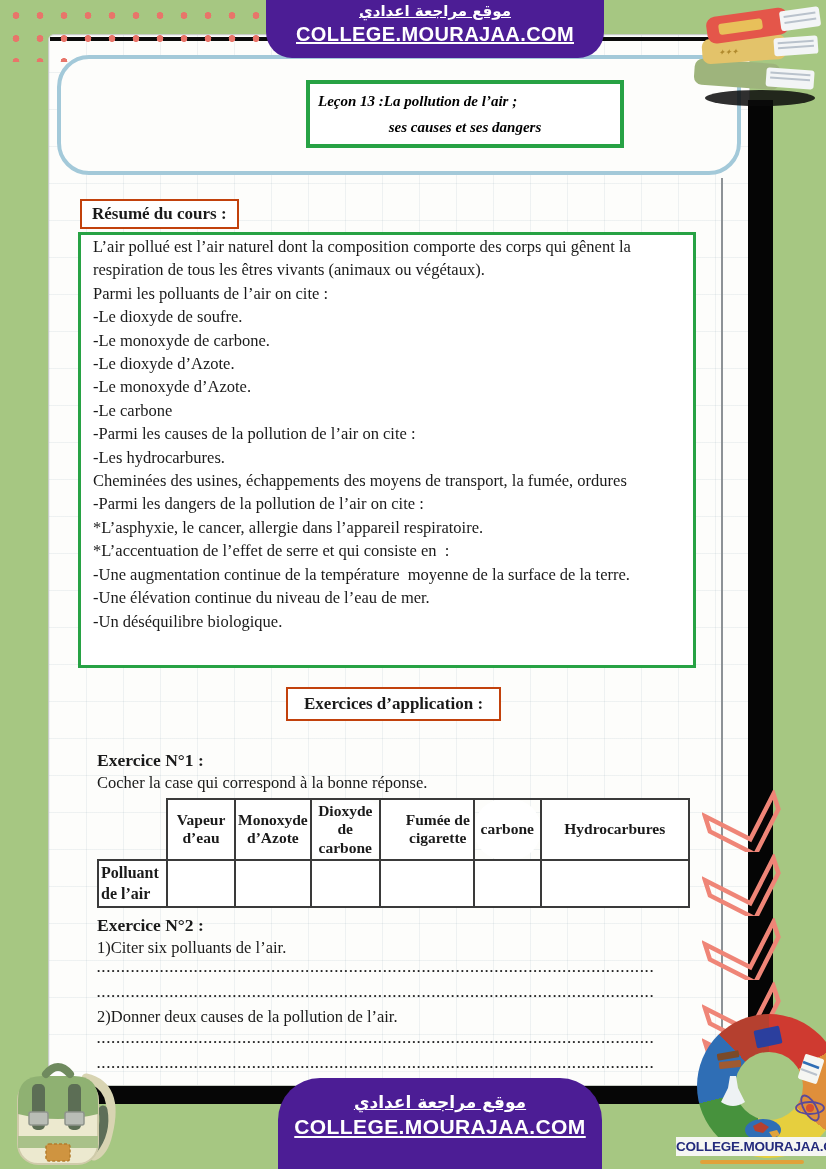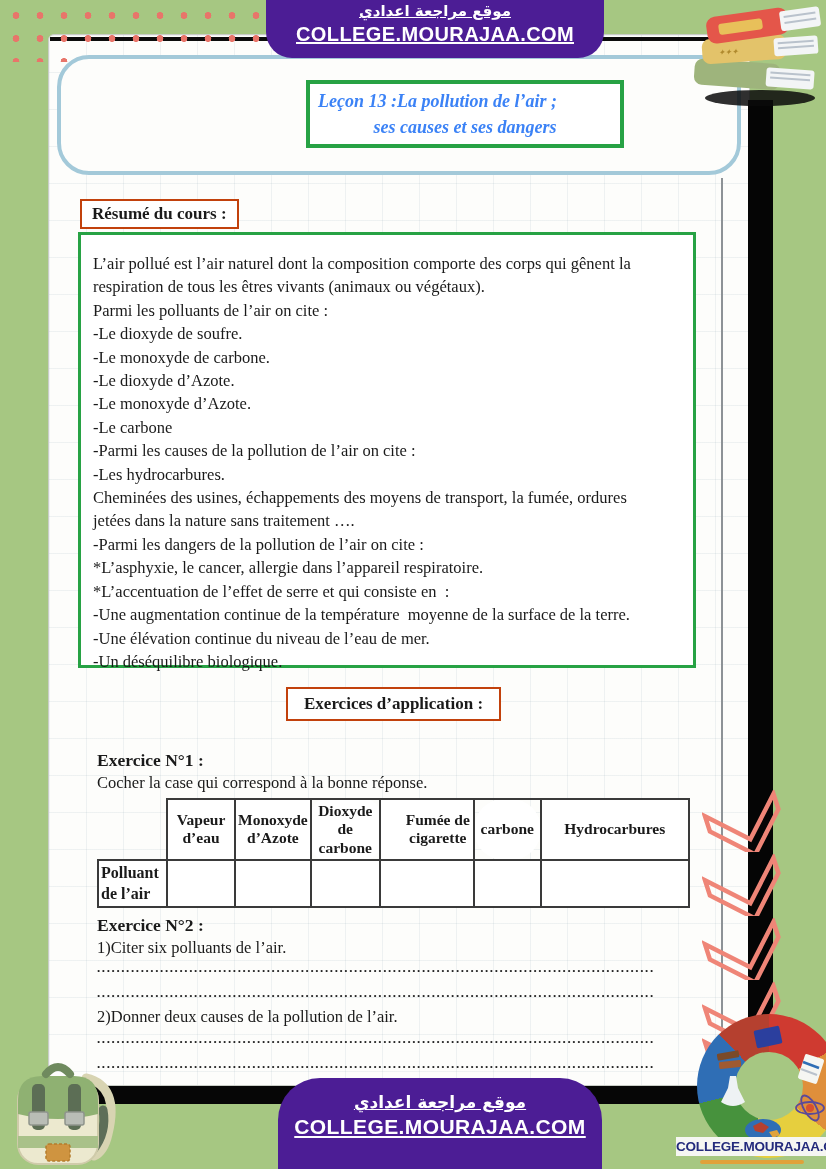--- a/index.html
+++ b/index.html
@@ -54,31 +54,31 @@
     left:57px;top:55px;width:676px;height:112px;
     border:4px solid #a3c9d9;border-radius:32px;z-index:4;background:#fdfdfb;
   }
   
   .title-box{
     left:306px;top:80px;width:318px;height:68px;
     border:4px solid #27a244;background:#fff;z-index:5;
     display:flex;flex-direction:column;justify-content:center;
     padding:2px 8px;box-sizing:border-box;
   }
-  .title-line{font-weight:bold;font-style:italic;font-size:18px;line-height:26px;color:#3b82f6;}
+  .title-line{font-weight:bold;font-style:italic;font-size:15px;line-height:26px;color:#000000;}
   .title-line2{text-align:center;}
 
   .green-label{
     border:2px solid #c2410c;background:#fff;z-index:5;
     font-weight:bold;font-size:17px;padding:3px 10px;white-space:nowrap;
   }
   .resume-box{
     left:78px;top:232px;width:618px;height:436px;
     border:3px solid #27a244;background:#fff;z-index:4;
-    padding:17px 12px;box-sizing:border-box;
+    padding:0 12px;box-sizing:border-box;
   }
   .resume-line{font-size:16.5px;line-height:23.4px;white-space:pre-wrap;}
 
   .ex-title{font-weight:bold;font-size:17.5px;z-index:4;}
   .ex-text{font-size:16.5px;z-index:4;}
 
   table.ex1{
     border-collapse:collapse;z-index:4;background:transparent;
     font-size:15.5px;
   }
@@ -137,21 +137,20 @@
   <div class="resume-line">respiration de tous les êtres vivants (animaux ou végétaux).</div>
   <div class="resume-line">Parmi les polluants de l’air on cite :</div>
   <div class="resume-line">-Le dioxyde de soufre.</div>
   <div class="resume-line">-Le monoxyde de carbone.</div>
   <div class="resume-line">-Le dioxyde d’Azote.</div>
   <div class="resume-line">-Le monoxyde d’Azote.</div>
   <div class="resume-line">-Le carbone</div>
   <div class="resume-line">-Parmi les causes de la pollution de l’air on cite :</div>
   <div class="resume-line">-Les hydrocarbures.</div>
   <div class="resume-line">Cheminées des usines, échappements des moyens de transport, la fumée, ordures</div>
-  <div class="resume-line">jetées dans la nature sans traitement ….</div>
   <div class="resume-line">-Parmi les dangers de la pollution de l’air on cite :</div>
   <div class="resume-line">*L’asphyxie, le cancer, allergie dans l’appareil respiratoire.</div>
   <div class="resume-line">*L’accentuation de l’effet de serre et qui consiste en  :</div>
   <div class="resume-line">-Une augmentation continue de la température  moyenne de la surface de la terre.</div>
   <div class="resume-line">-Une élévation continue du niveau de l’eau de mer.</div>
   <div class="resume-line">-Un déséquilibre biologique.</div>
 </div>
 
 <div class="abs green-label" style="left:286px;top:687px;padding:5px 16px;">Exercices d’application :</div>
 

